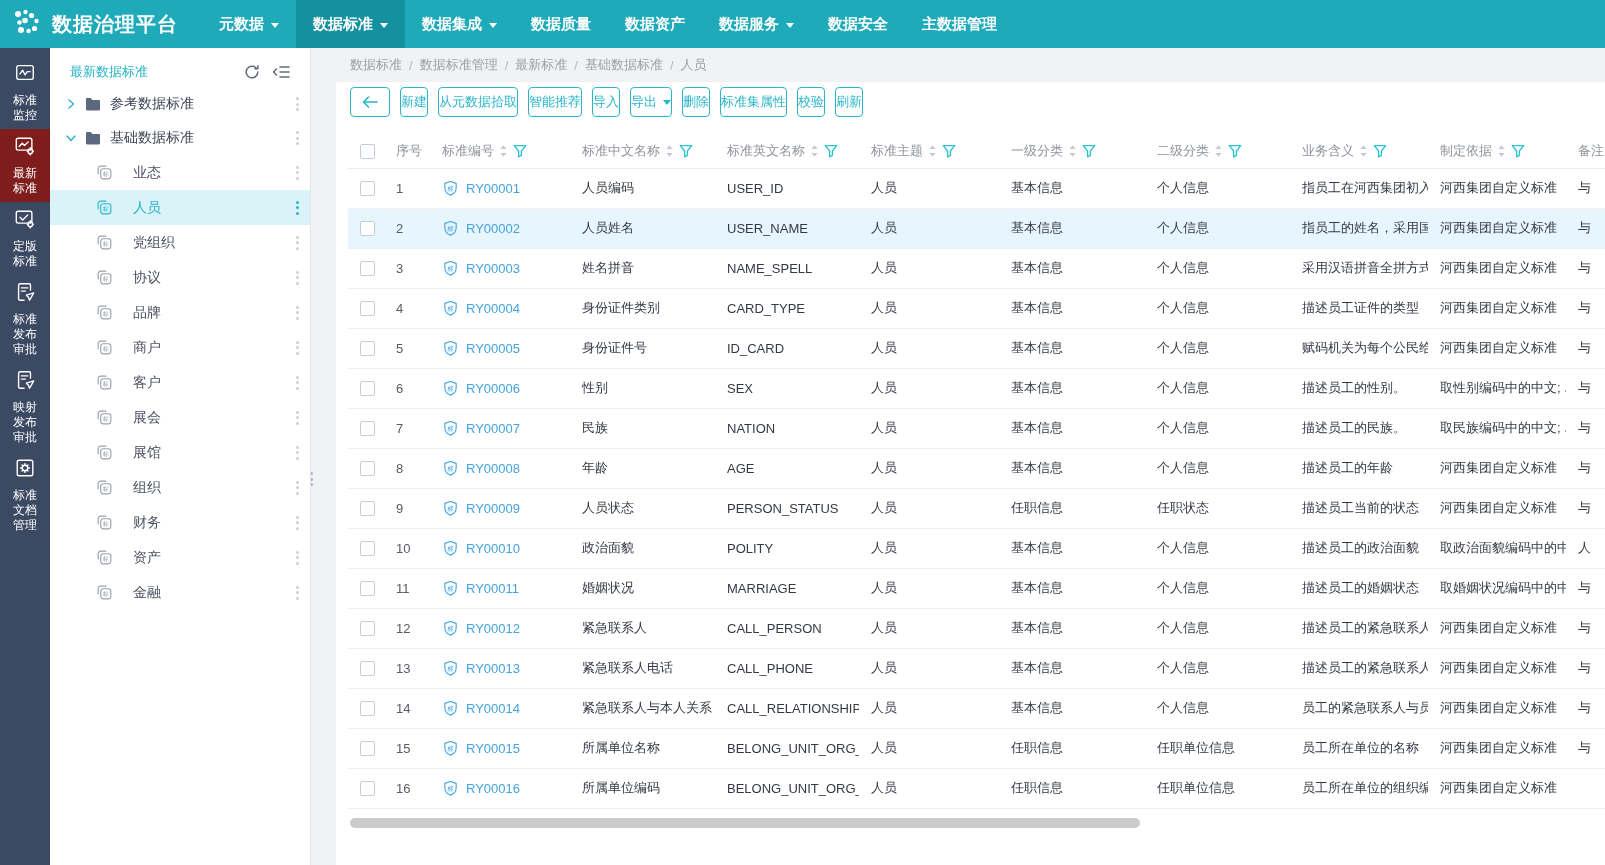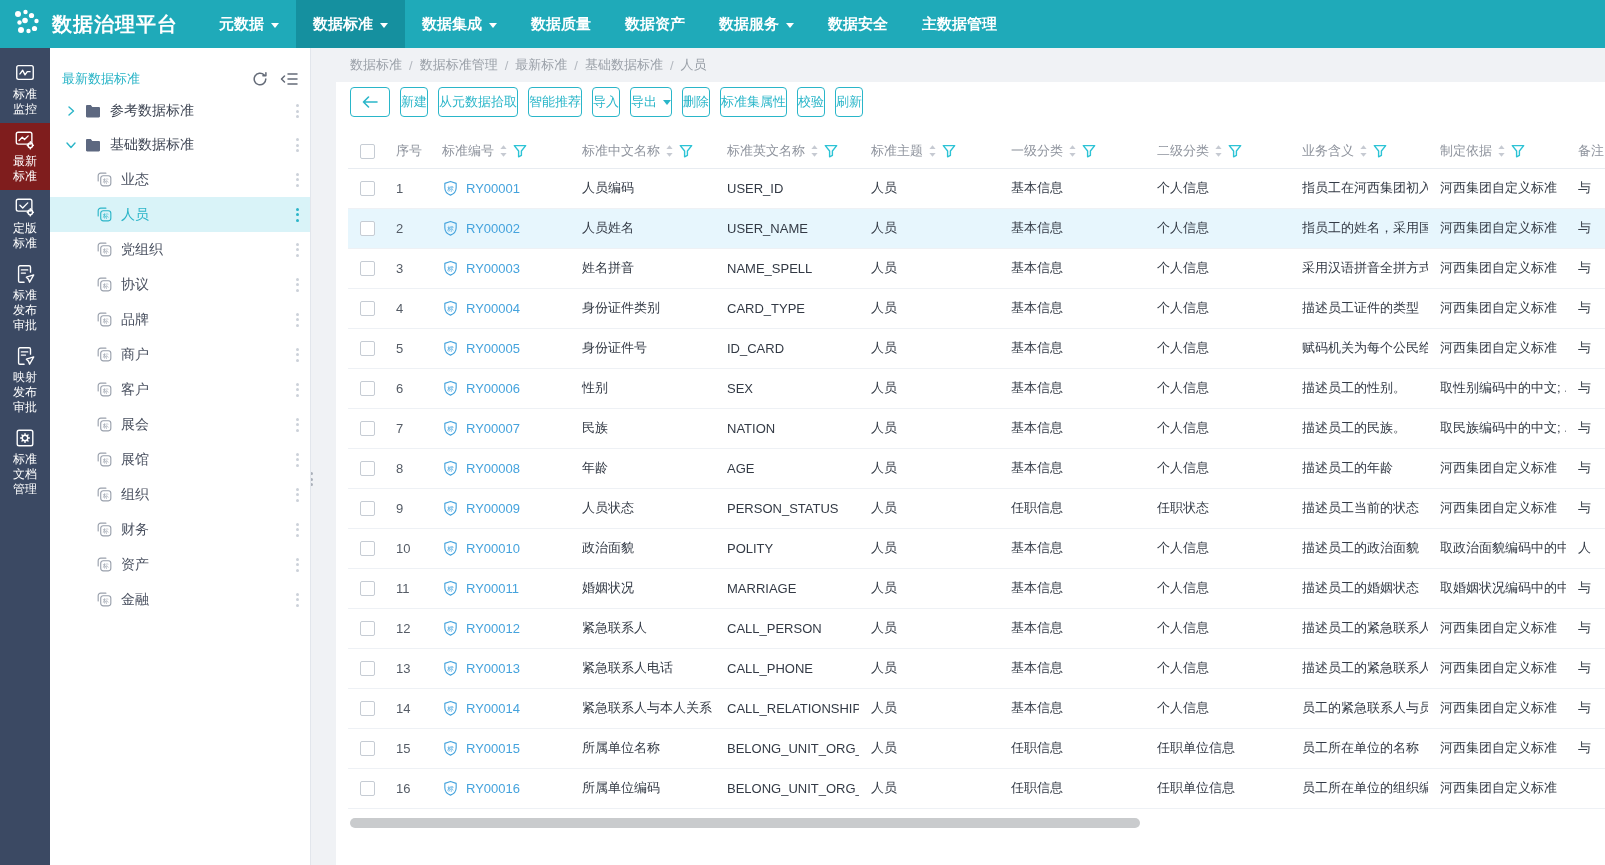--- a/index.html
+++ b/index.html
@@ -13,36 +13,36 @@
   .logo-title{font-size:20px;font-weight:bold;letter-spacing:1px;white-space:nowrap}
   .nav-menu{display:flex;align-items:stretch}
   .nav-item{display:flex;align-items:center;gap:7px;padding:0 17px;font-size:15px;
     font-weight:600;cursor:pointer;white-space:nowrap}
   .nav-item.active{background:#15909f}
   .caret-down{width:0;height:0;border-left:4.5px solid transparent;border-right:4.5px solid transparent;
     border-top:5px solid #fff;margin-top:2px}
 
   
   .rail{position:absolute;top:48px;left:0;bottom:0;width:50px;background:#3b4963;padding-top:8px;z-index:20}
-  .rail-item{display:flex;flex-direction:column;align-items:center;padding:6px 0;gap:3px;cursor:pointer}
+  .rail-item{display:flex;flex-direction:column;align-items:center;padding:6px 0;gap:9px;cursor:pointer}
   .rail-label{color:#fff;font-size:12px;line-height:15px;text-align:center;font-weight:500}
   .rail-item.active{background:#7f1d1d}
 
   
   .tree-panel{position:absolute;top:48px;left:50px;bottom:0;width:261px;background:#fff;
     border-right:1px solid #e2e6ec;z-index:10}
-  .tree-head{height:30px;margin-top:16px;display:flex;align-items:center;padding:0 12px}
+  .tree-head{height:30px;margin-top:9px;display:flex;align-items:center;padding:0 20px}
   .tree-title{color:#26b3c6;font-size:13px;flex:1}
   .tree-head .hicon{margin-left:12px;cursor:pointer;display:flex;align-items:center}
   .tnode{height:34px;display:flex;align-items:center;cursor:pointer}
   .tnode .tcaret{width:14px;margin-left:15px;display:flex;align-items:center}
   .tnode .ficon{margin-left:6px;display:flex;align-items:center}
   .tnode .tlabel{font-size:14px;color:#3f4654;margin-left:9px;flex:1}
   .tchild{height:35px;display:flex;align-items:center;cursor:pointer;padding-left:46px}
-  .tchild .tlabel{font-size:14px;color:#4a5160;margin-left:8px;flex:1}
+  .tchild .tlabel{font-size:14px;color:#4a5160;margin-left:20px;flex:1}
   .tchild.selected{background:#d9f3f8}
   .tchild.selected .tlabel{color:#2bb5c8}
   .kebab{width:26px;display:flex;flex-direction:column;align-items:center;gap:2.5px;cursor:pointer;padding:4px 0}
   .kebab i{width:3px;height:3px;border-radius:50%;background:#ccd1d9}
   .tchild.selected .kebab i{background:#2bb5c8}
 
   
   .gutter{position:absolute;top:48px;left:311px;width:25px;bottom:0;background:#f0f2f5;z-index:5}
   .drag-handle{position:absolute;left:-7px;top:424px;display:grid;grid-template-columns:3px 3px;
     gap:2.5px;cursor:col-resize}

